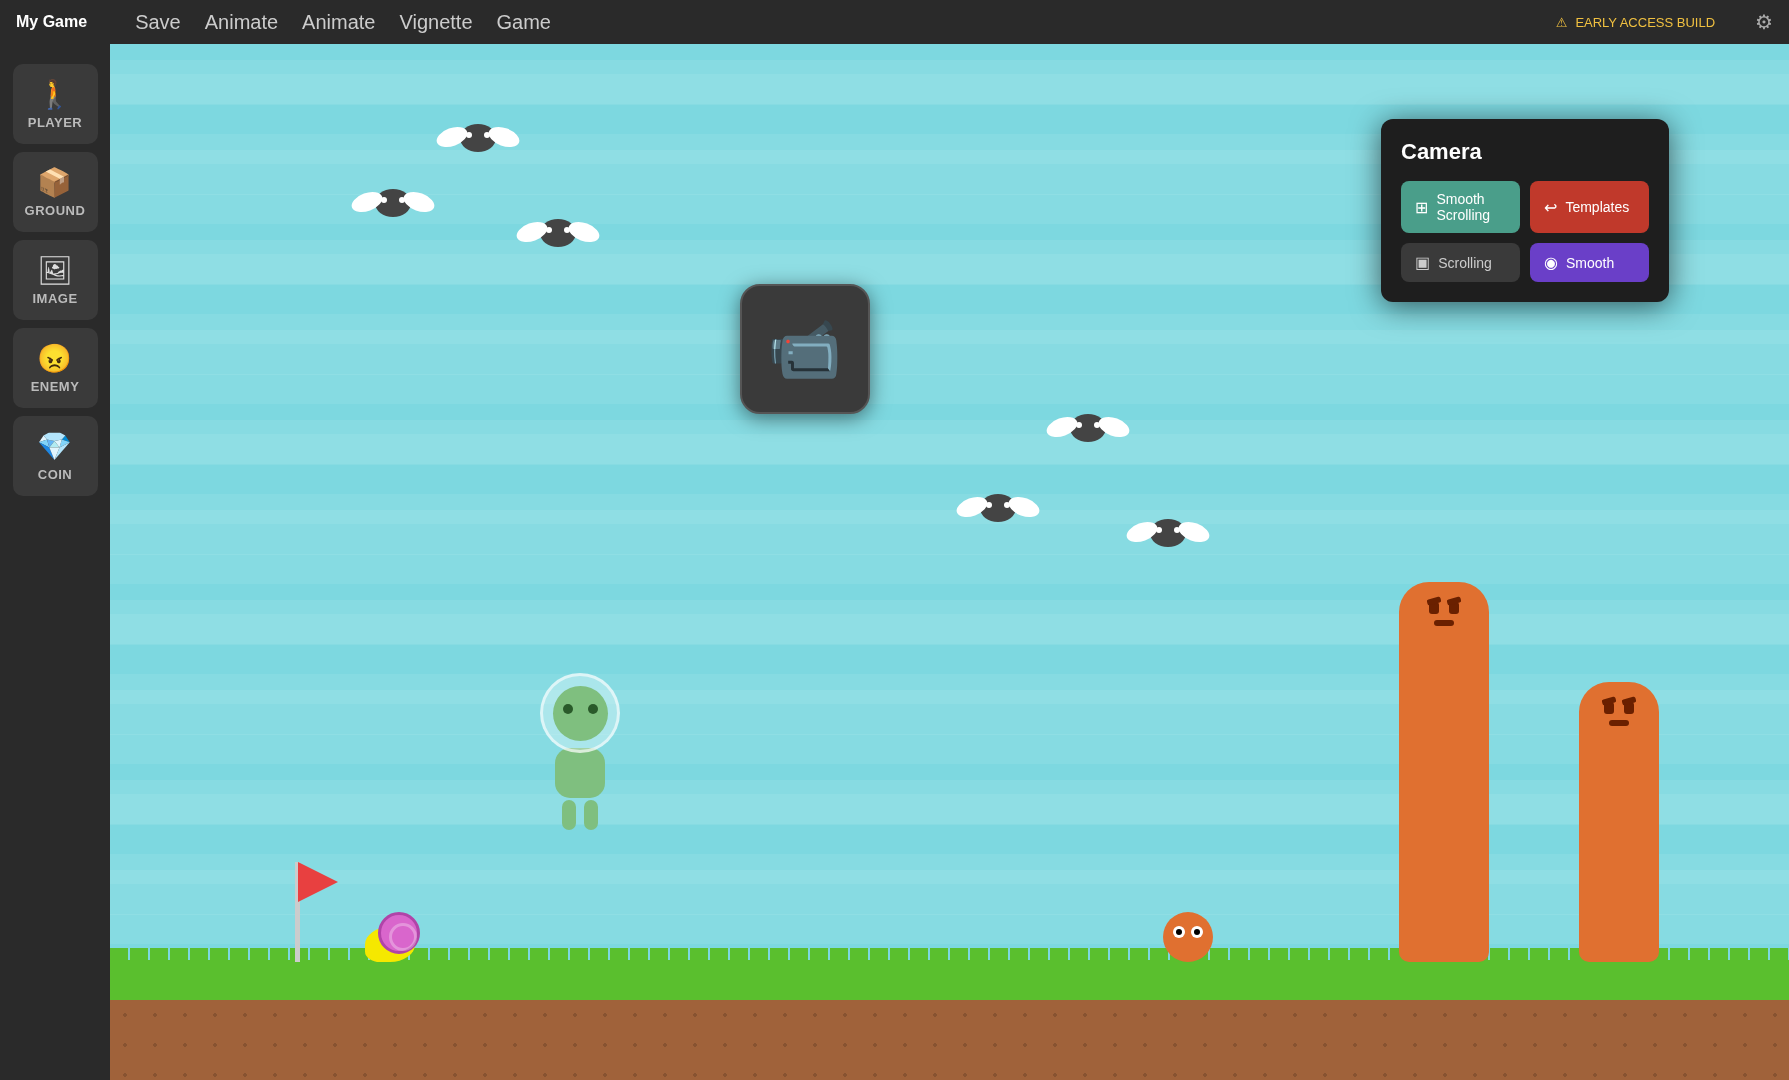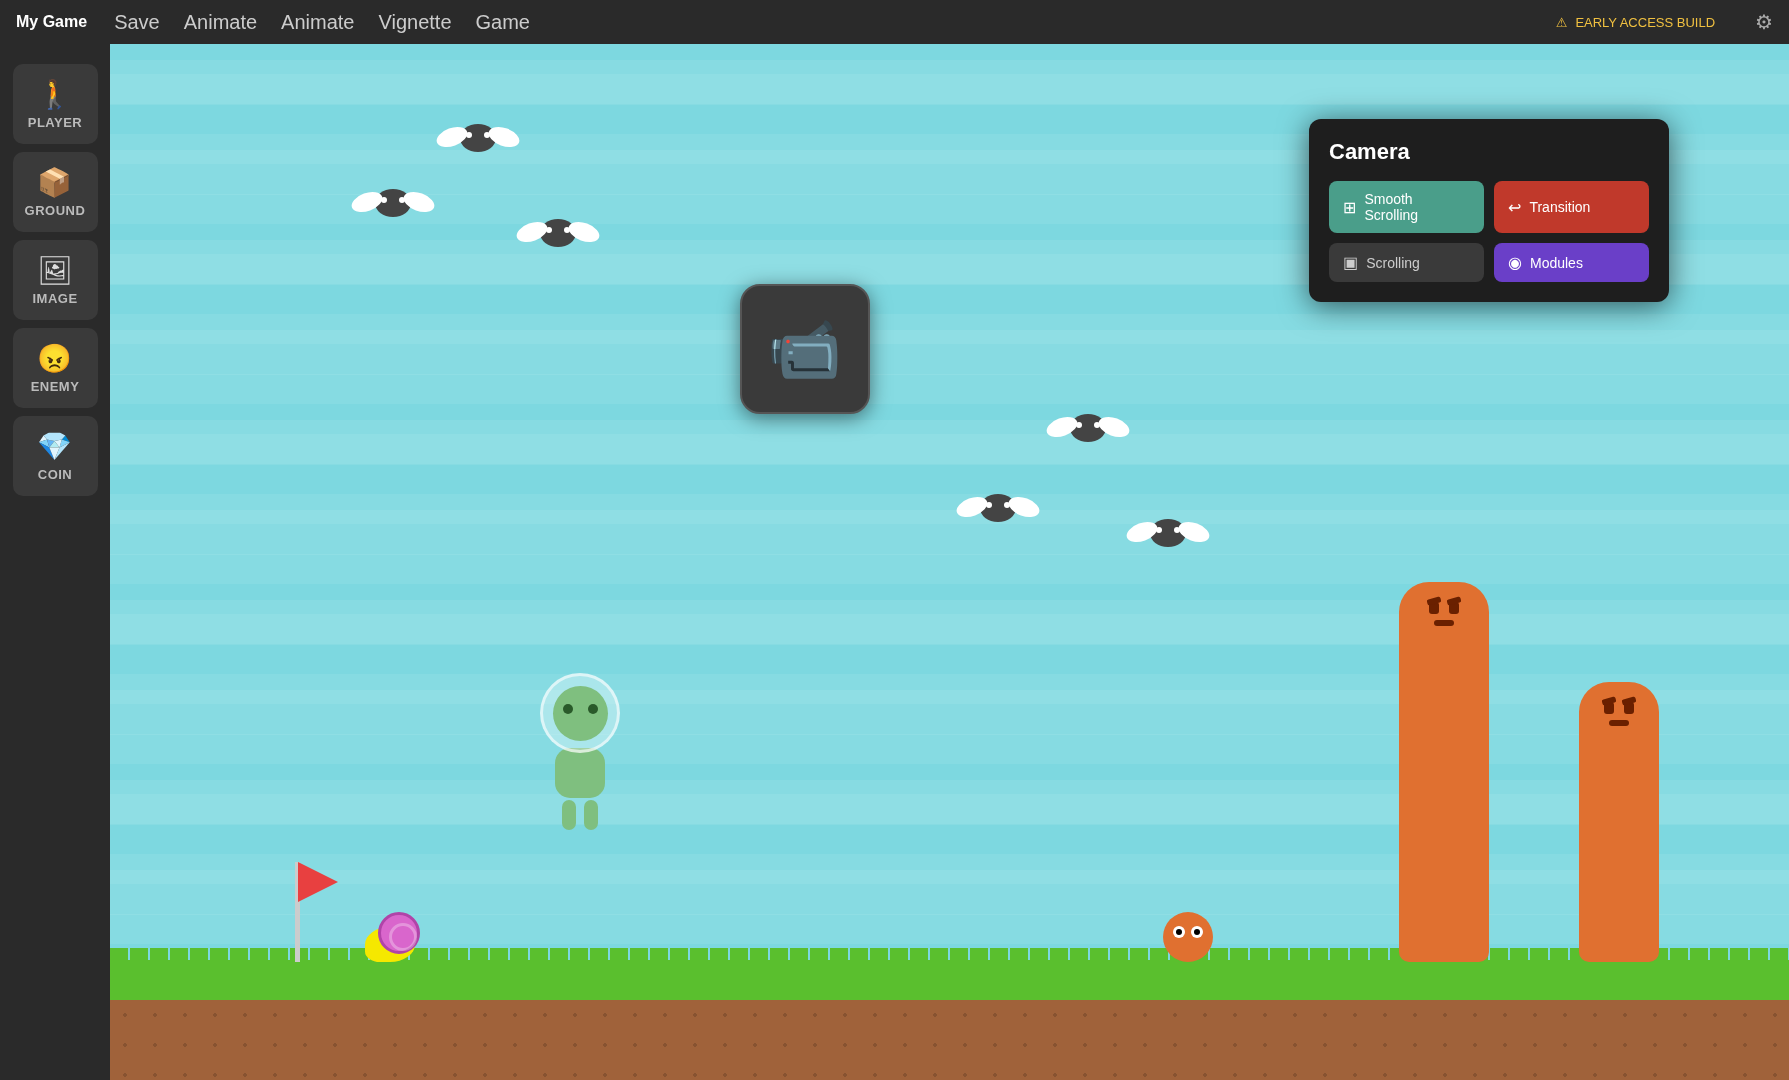--- a/index.html
+++ b/index.html
@@ -14,21 +14,21 @@
       align-items: center;
       padding: 0 16px;
       gap: 24px;
       z-index: 100;
       position: relative;
     }
     #topnav .game-title {
       font-weight: bold;
       color: #fff;
       font-size: 16px;
-      margin-right: 3px;
+      margin-right: 24px;
     }
     #topnav .nav-item {
       color: #ccc;
       font-size: 20px;
       cursor: pointer;
     }
     #topnav .early-access {
       margin-left: auto;
       display: flex;
       align-items: center;
@@ -385,21 +385,21 @@
       background: #000;
       border-radius: 50%;
       top: 3px; left: 3px;
     }
 
     
     #camera-panel {
       position: absolute;
       top: 75px;
       right: 120px;
-      width: 360px;
+      width: 288px;
       background: #1e1e1e;
       border-radius: 12px;
       padding: 20px;
       box-shadow: 0 4px 30px rgba(0,0,0,0.6);
       z-index: 50;
     }
     #camera-panel .panel-title {
       color: #fff;
       font-size: 22px;
       font-weight: bold;
@@ -601,27 +601,27 @@
 
     <div id="camera-panel">
       <div class="panel-title">Camera</div>
       <div class="panel-buttons">
         <div class="panel-btn btn-smooth">
           <span class="btn-icon">⊞</span>
           <span>Smooth Scrolling</span>
         </div>
         <div class="panel-btn btn-transition">
           <span class="btn-icon">↩</span>
-          <span>Transition</span>
+          <span>Templates</span>
         </div>
         <div class="panel-btn btn-vignette">
           <span class="btn-icon">▣</span>
           <span>Scrolling</span>
         </div>
         <div class="panel-btn btn-animate">
           <span class="btn-icon">◉</span>
-          <span>Modules</span>
+          <span>Smooth</span>
         </div>
       </div>
     </div>
 
   </div>
 </div>
 
 </body></html>

